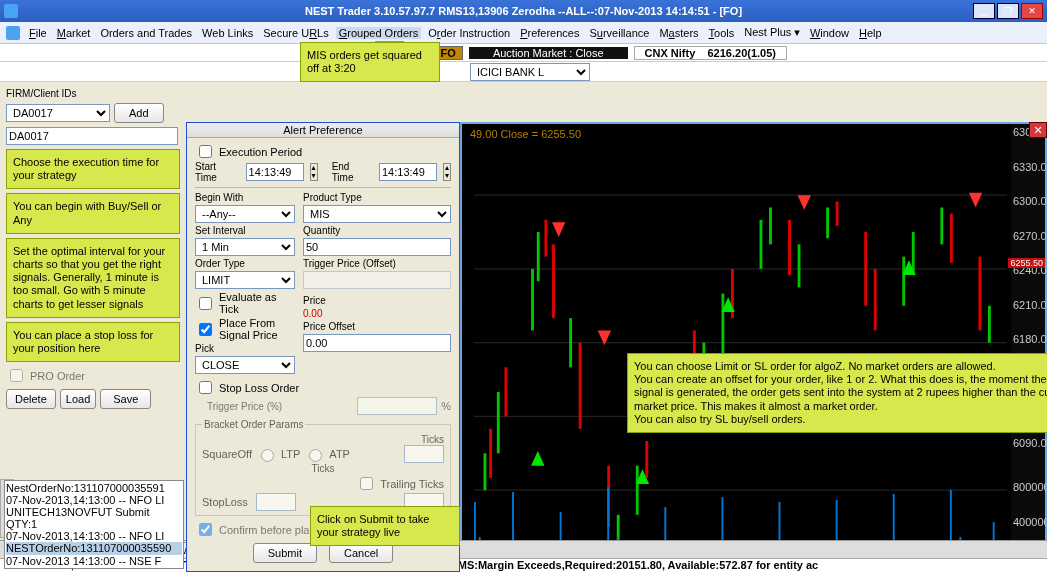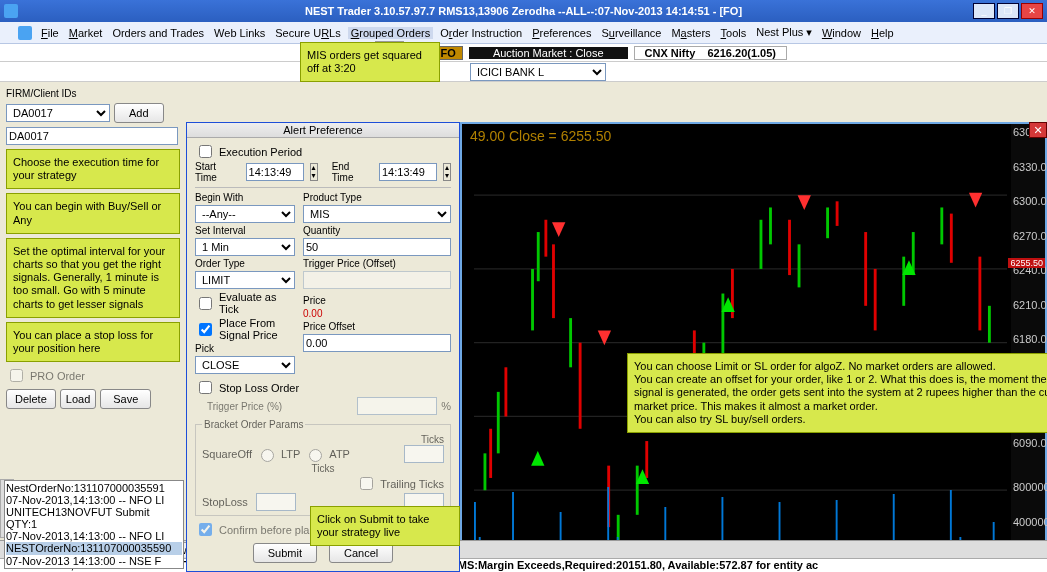--- a/index.html
+++ b/index.html
@@ -2,21 +2,21 @@
 <html><head>
 <meta charset="utf-8">
 <style>
   * { box-sizing: border-box; font-family: Tahoma, Arial, sans-serif; font-size: 11px; }
   body { margin: 0; background: #ece9d8; width: 1047px; height: 572px; overflow: hidden; position: relative; }
   .titlebar { background: linear-gradient(#3a72d8,#2b5fc0); color:#fff; height:22px; display:flex; align-items:center; justify-content:space-between; padding:0 4px; }
   .title-center { position:absolute; left:50%; transform:translateX(-50%); font-weight:bold; }
   .winbtns { display:flex; gap:2px; }
   .winbtn { width:22px; height:16px; border:1px solid #003; background:#dce6f8; display:inline-flex; align-items:center; justify-content:center; font-size:9px; }
   .winbtn.close { background:#e84545; color:#fff; border-color:#900; }
-  .menubar { background:#eaf0fc; height:22px; display:flex; gap:4px; padding:1px 18px; align-items:center; border-bottom:1px solid #b7c7e4; }
+  .menubar { background:#eaf0fc; height:22px; display:flex; gap:4px; padding:1px 6px; align-items:center; border-bottom:1px solid #b7c7e4; }
   .menuitem { padding:0 3px; cursor:default; }
   .menuitem u { text-decoration: underline; }
   .logo { width:14px; height:14px; background:#4aa3f2; border-radius:2px; margin-right:2px; }
   .subbar { background:#fff; height:18px; display:flex; align-items:center; gap:4px; padding:0 260px 0 6px; border-bottom:1px solid #ccc; }
   .subbar .right-area { margin-left:auto; display:flex; gap:6px; align-items:center; }
   .nfo-box { background:#c08800; color:#000; padding:0 6px; font-weight:bold; border:1px solid #666; }
   .auction-box { background:#111; color:#fff; padding:0 24px; }
   .cnx-box { border:1px solid #aaa; padding:0 10px; background:#fff; font-weight:bold; }
   .toolbar-row { background:#fff; height:20px; display:flex; align-items:center; gap:4px; padding:0 6px; border-bottom:1px solid #ccc; }
   .main { display:flex; height:490px; position:relative; }
@@ -31,21 +31,21 @@
   .twocol { display:flex; gap:8px; }
   .col { flex:1; display:flex; flex-direction:column; gap:2px; }
   .checkbox { display:flex; align-items:center; gap:4px; font-size:10px; }
   fieldset { border:1px solid #b0b0b0; margin:4px 0; padding:4px 6px; }
   fieldset legend { font-size:10px; }
   .big-callout { position:absolute; left:627px; top:353px; width:454px; z-index:5; }
   .callout.abs { position:absolute; z-index:5; }
   .chart-area { position:absolute; left:460px; top:40px; right:0; background:#000; height:458px; border:2px solid #6ea8e4; }
   .chart-x { display:flex; justify-content:space-between; position:absolute; bottom:0; left:0; right:36px; color:#ccc; font-size:9px; padding:1px 4px; background:#111; }
   .chart-y { position:absolute; right:0; top:0; bottom:14px; width:34px; background:#0a0a0a; color:#ccc; font-size:9px; display:flex; flex-direction:column; justify-content:space-between; padding:2px 2px; }
-  .chart-header { position:absolute; left:8px; top:4px; color:#b08000; font-size:14px; }
+  .chart-header { position:absolute; left:8px; top:4px; color:#b08000; font-size:11px; }
   .current-highlight { position:absolute; right:0; top:134px; background:#c01010; color:#fff; font-size:9px; padding:0 2px; }
   .closex { position:absolute; top:-2px; right:-2px; width:18px; height:16px; background:#d43838; color:#fff; border:1px solid #600; display:flex; align-items:center; justify-content:center; z-index:3; }
   .chart-body { position:absolute; left:12px; top:22px; right:38px; bottom:14px; }
   .chart-body svg { width:100%; height:100%; }
   .volume-area { position:absolute; left:12px; right:38px; bottom:16px; height:80px; }
   .tabbar { position:absolute; left:0; right:0; bottom:14px; height:18px; background:#ddd; display:flex; gap:2px; align-items:center; padding:0 4px; border-top:1px solid #999; }
   .tab { border:1px solid #999; border-bottom:none; padding:1px 8px; background:#eee; }
   .tab.active { background:#fff; font-weight:bold; }
   .statusbar { position:absolute; bottom:0; left:0; right:0; height:14px; background:#fff; font-size:11px; font-weight:bold; padding:0 6px; white-space:nowrap; overflow:hidden; border-top:1px solid #aaa; }
   .orderlist { position:absolute; left:4px; top:480px; width:180px; background:#fff; border:1px solid #888; font-size:10px; line-height:1.1; padding:1px; z-index:1; }
@@ -95,21 +95,21 @@
     <span style="color:#0a0">◉</span>
     <span class="nfo-box">NFO</span>
     <span class="auction-box">Auction Market : Close</span>
     <span class="cnx-box">
       <span>CNX Nifty</span>&nbsp;&nbsp;&nbsp;&nbsp;<span>6216.20(1.05)</span>
     </span>
   </div>
 </div>
 
 <div class="toolbar-row" style="padding-left:470px">
-  <select style="width:136px"><option>ICICI BANK L</option></select>
+  <select style="width:120px"><option>ICICI BANK L</option></select>
 </div>
 
 <div class="main">
   <div class="leftcol">
     <div class="field-label">FIRM/Client IDs</div>
     <div class="row">
       <select style="width:104px"><option>DA0017</option></select>
       <button class="btn">Add</button>
     </div>
     <input type="text" style="width: 172px;" value="DA0017">

